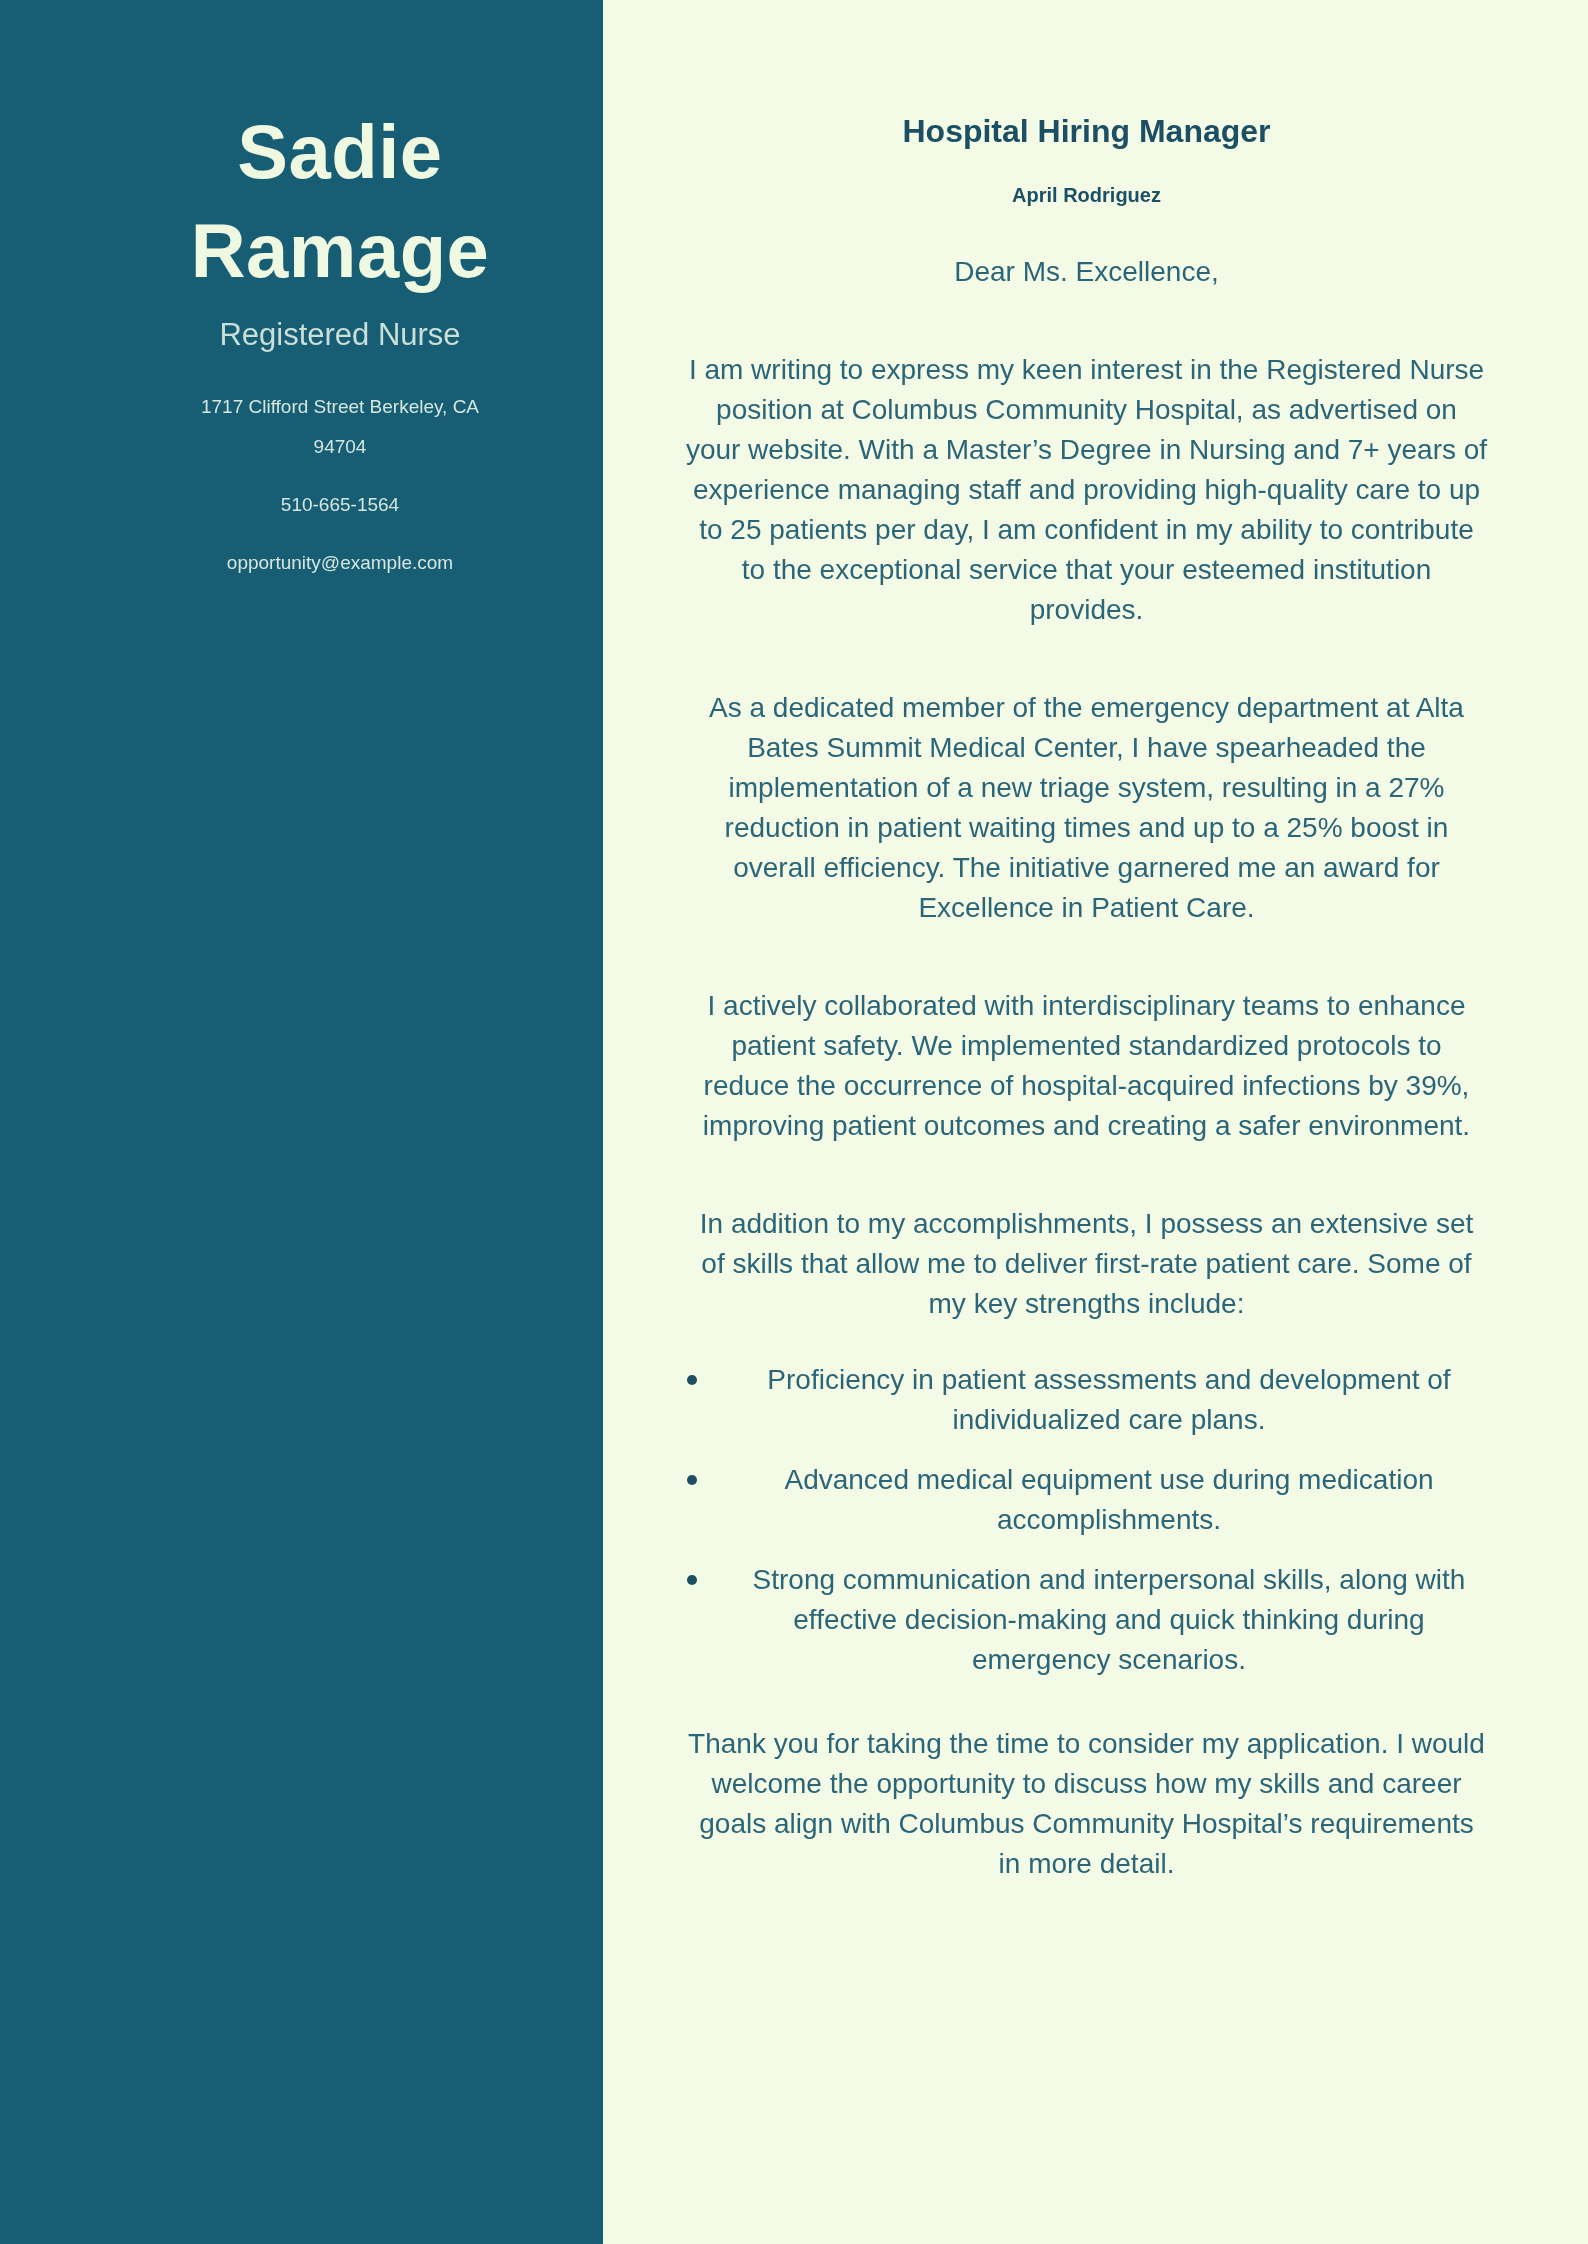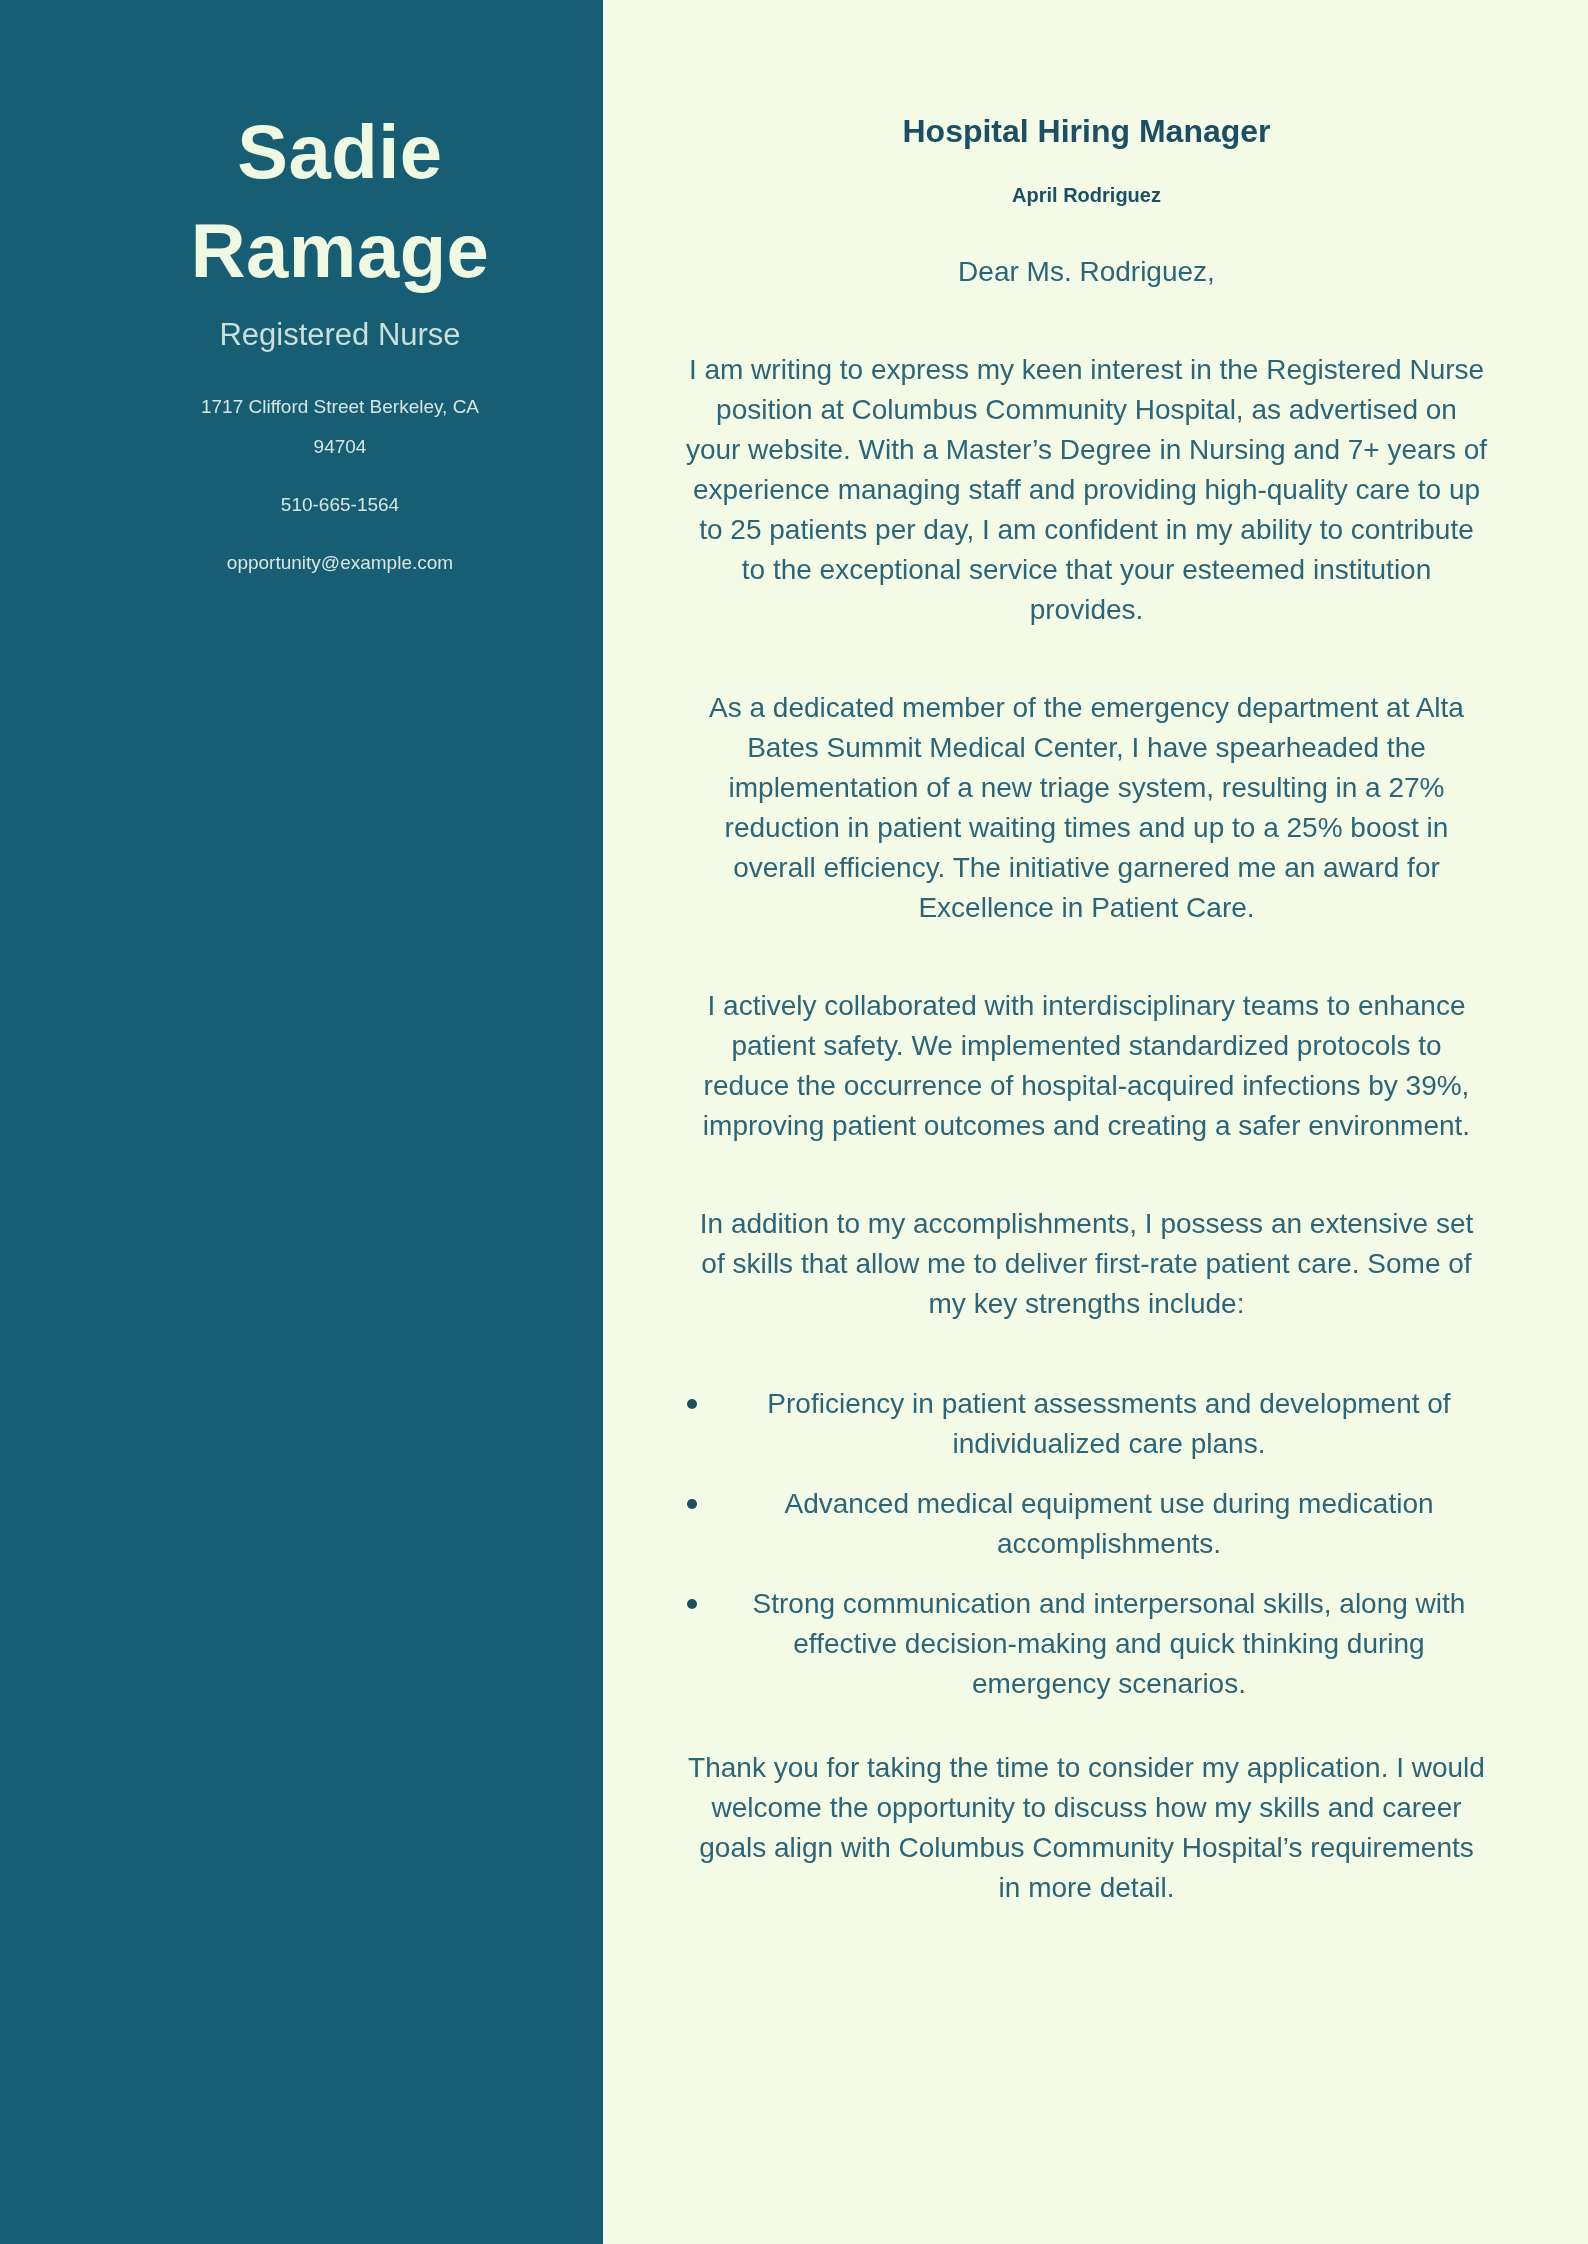--- a/index.html
+++ b/index.html
@@ -77,21 +77,21 @@
     margin-top: 44px;
     font-size: 28px;
     line-height: 40px;
   }
   .para {
     margin-top: 58px;
     font-size: 28px;
     line-height: 40px;
   }
   .bullet-list {
-    margin-top: 60px;
+    margin-top: 36px;
     list-style: none;
   }
   .bullet-item {
     display: flex;
     align-items: flex-start;
     font-size: 28px;
     line-height: 40px;
   }
   .bullet-item + .bullet-item { margin-top: 20px; }
   .bullet-dot {
@@ -124,21 +124,21 @@
         <div>94704</div>
       </div>
       <div class="contact-group">510-665-1564</div>
       <div class="contact-group">opportunity@example.com</div>
     </div>
   </aside>
 
   <main class="main">
     <h2 class="recipient-title">Hospital Hiring Manager</h2>
     <div class="recipient-name">April Rodriguez</div>
-    <div class="salutation">Dear Ms. Rodriguez,</div>
+    <div class="salutation">Dear Ms. Excellence,</div>
 
     <p class="para">I am writing to express my keen interest in the Registered Nurse position at Columbus Community Hospital, as advertised on your website. With a Master’s Degree in Nursing and 7+ years of experience managing staff and providing high-quality care to up to 25 patients per day, I am confident in my ability to contribute to the exceptional service that your esteemed institution provides.</p>
     <p class="para">As a dedicated member of the emergency department at Alta Bates Summit Medical Center, I have spearheaded the implementation of a new triage system, resulting in a 27% reduction in patient waiting times and up to a 25% boost in overall efficiency. The initiative garnered me an award for Excellence in Patient Care.</p>
     <p class="para">I actively collaborated with interdisciplinary teams to enhance patient safety. We implemented standardized protocols to reduce the occurrence of hospital-acquired infections by 39%, improving patient outcomes and creating a safer environment.</p>
     <p class="para">In addition to my accomplishments, I possess an extensive set of skills that allow me to deliver first-rate patient care. Some of my key strengths include:</p>
 
     <ul class="bullet-list">
       <li class="bullet-item">
         <span class="bullet-dot"></span>
         <span>Proficiency in patient assessments and development of individualized care plans.</span>

